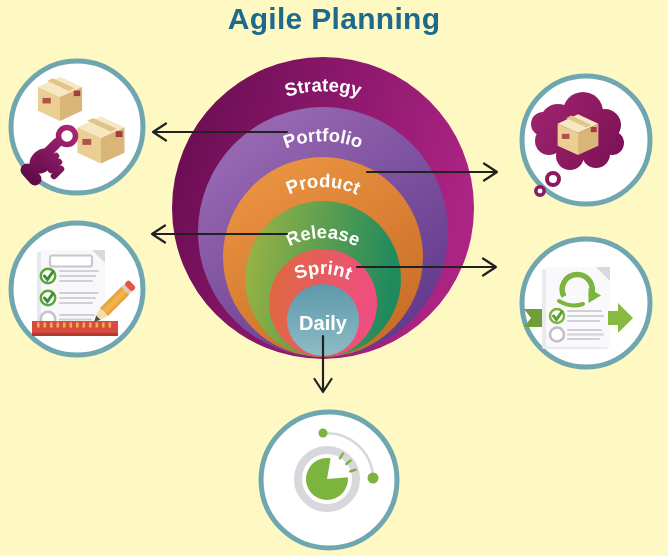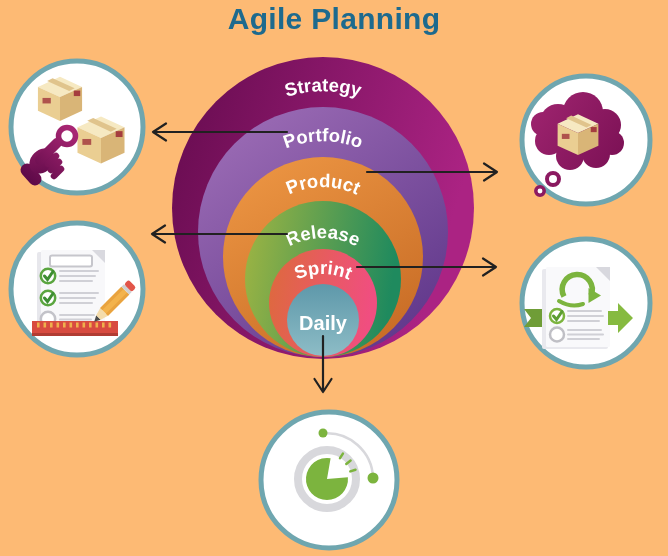--- a/index.html
+++ b/index.html
@@ -1,16 +1,16 @@
 <!DOCTYPE html>
 <html><head>
 <meta charset="utf-8">
 <style>
   html,body{margin:0;padding:0;background:#ffffff;}
-  #stage{position:relative;width:668px;height:556px;overflow:hidden;background:#fdba74;
+  #stage{position:relative;width:668px;height:556px;overflow:hidden;background:#fef9c3;
          font-family:"Liberation Sans",sans-serif;}
   #title{position:absolute;top:0;left:0;width:100%;margin:2px 0 0 0;text-align:center;
          font-size:30px;font-weight:bold;letter-spacing:.3px;color:#1d6a8e;}
   #diagram{position:absolute;left:0;top:0;}
   .ringlabel{font-family:"Liberation Sans",sans-serif;font-weight:bold;font-size:18.5px;
              fill:#ffffff;}
   .daily{font-family:"Liberation Sans",sans-serif;font-weight:bold;font-size:20px;fill:#fff;}
   .arrow{fill:none;stroke:#212121;stroke-width:2.2;stroke-linecap:round;stroke-linejoin:round;}
   .iconring{fill:#ffffff;stroke:#6fa6af;stroke-width:5;}
   .paperline{stroke:#d0d0d6;stroke-width:2;stroke-linecap:round;fill:none;}

